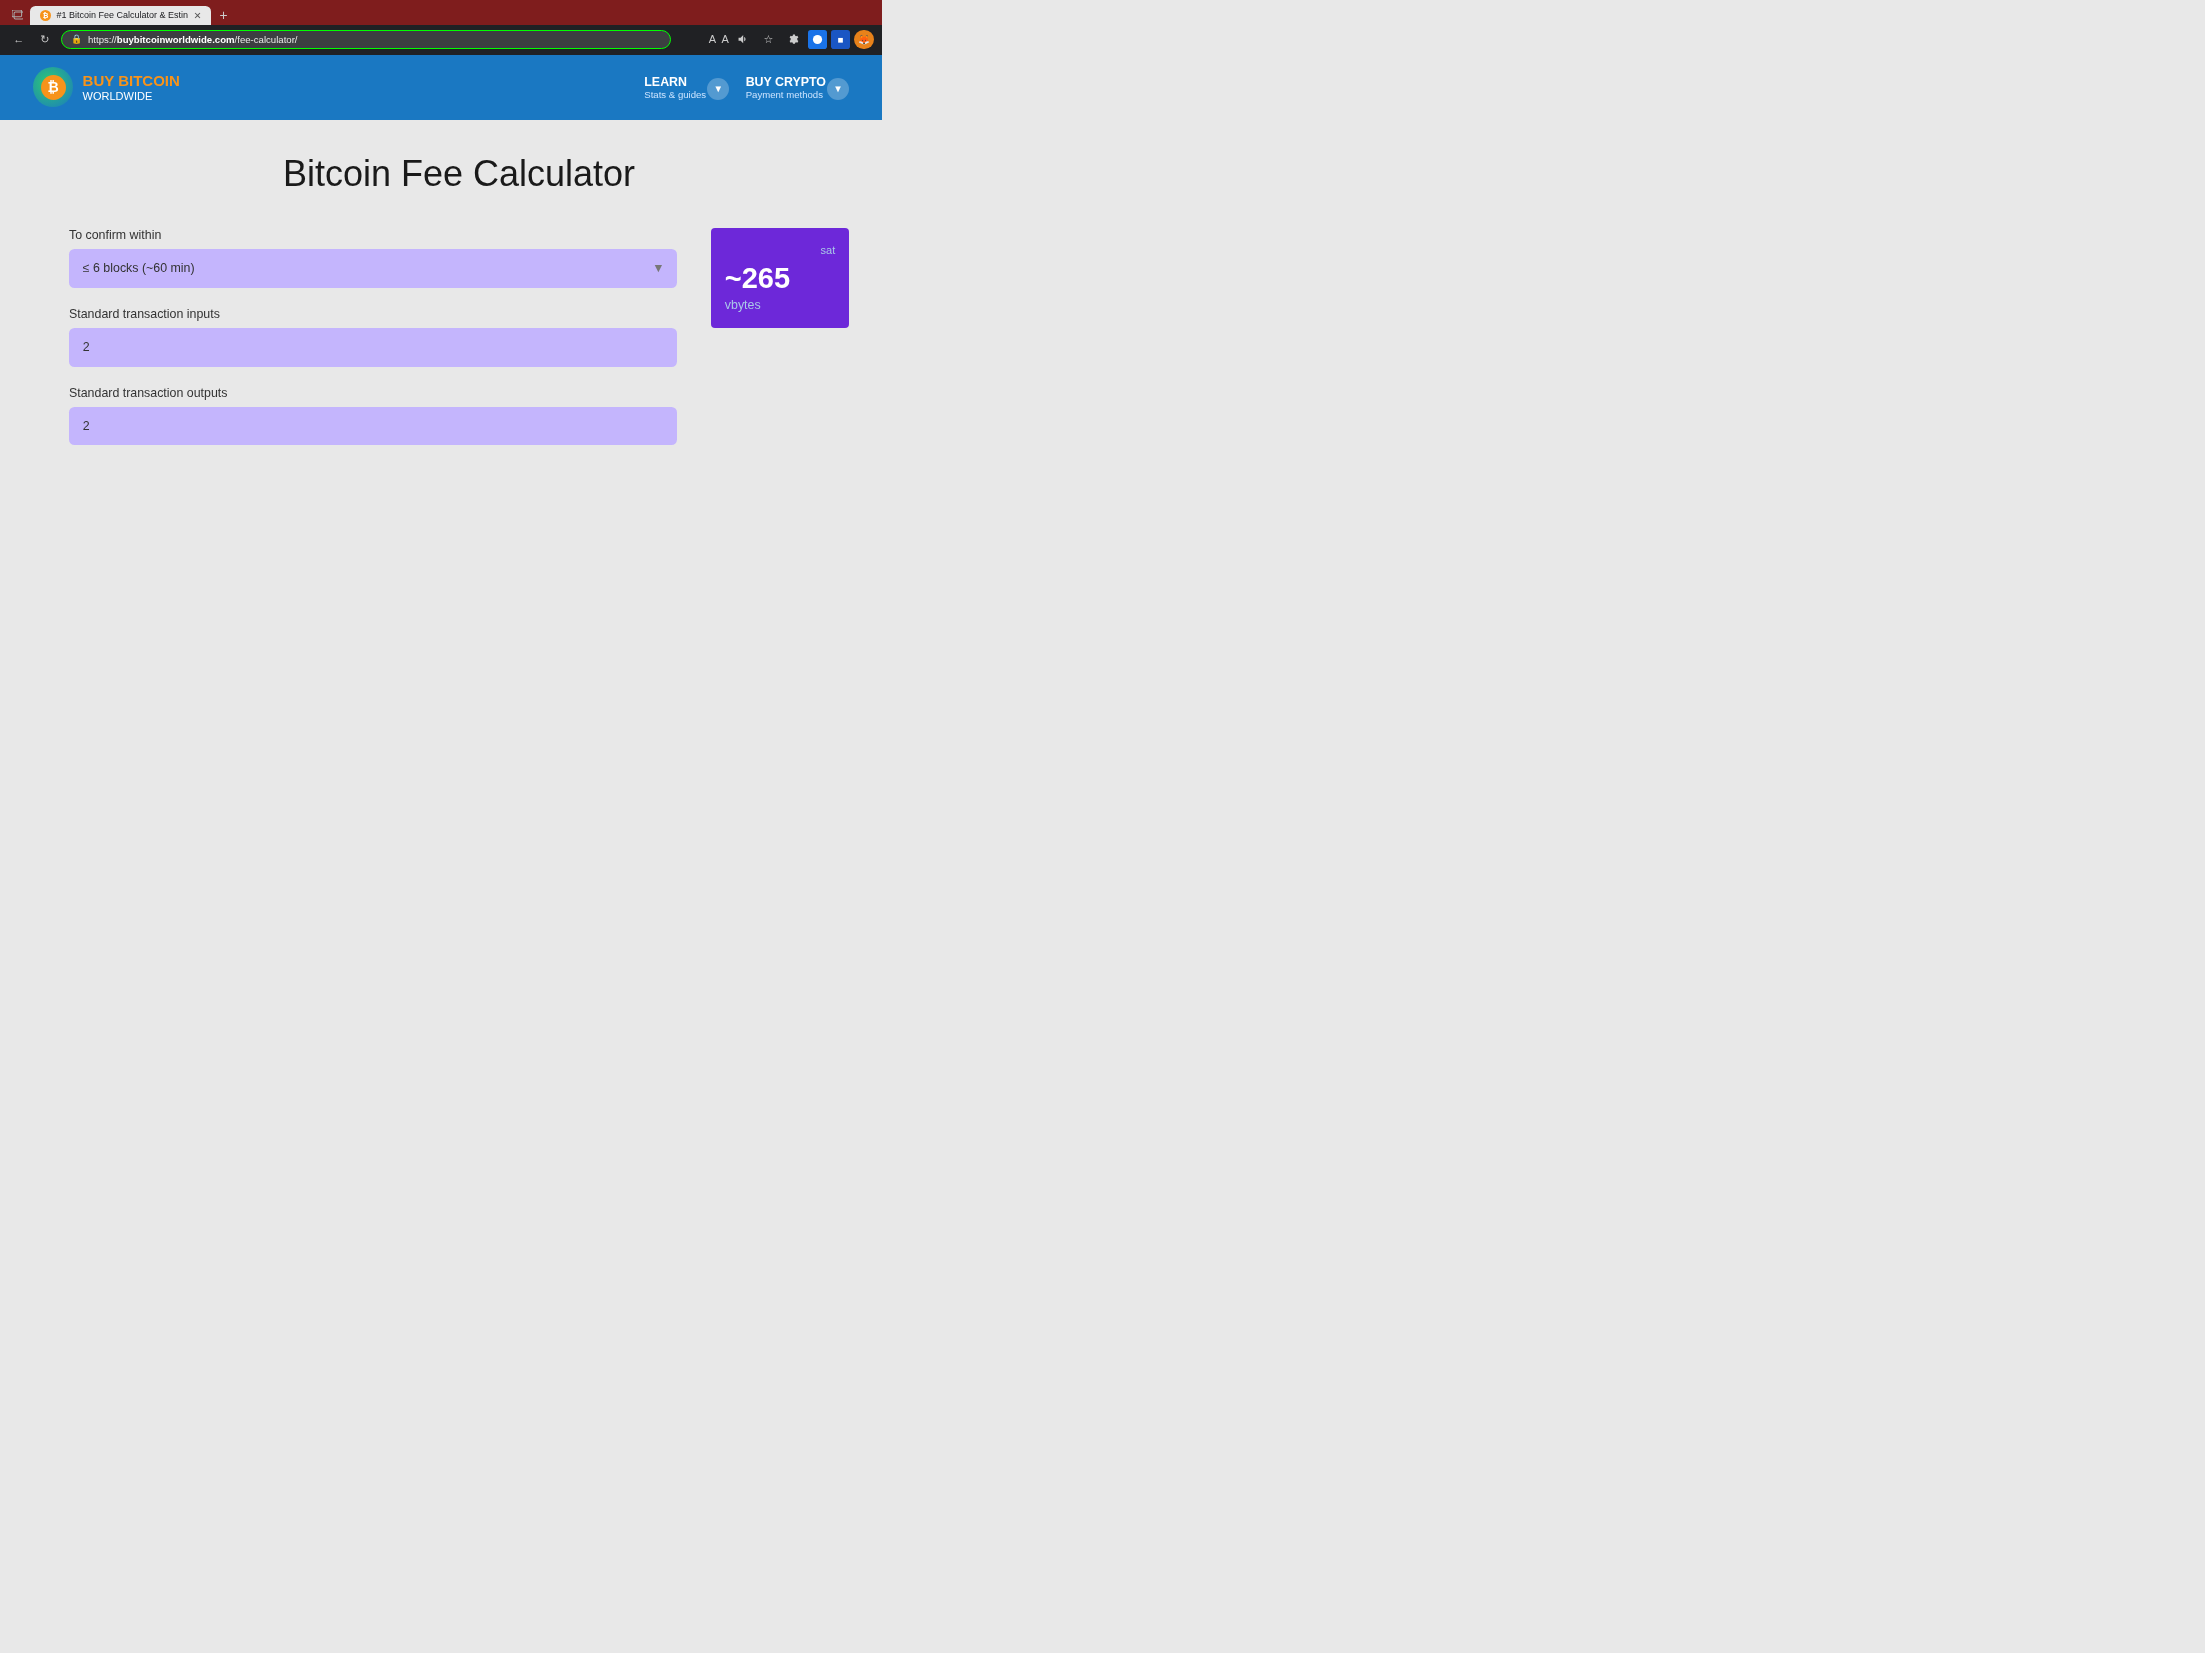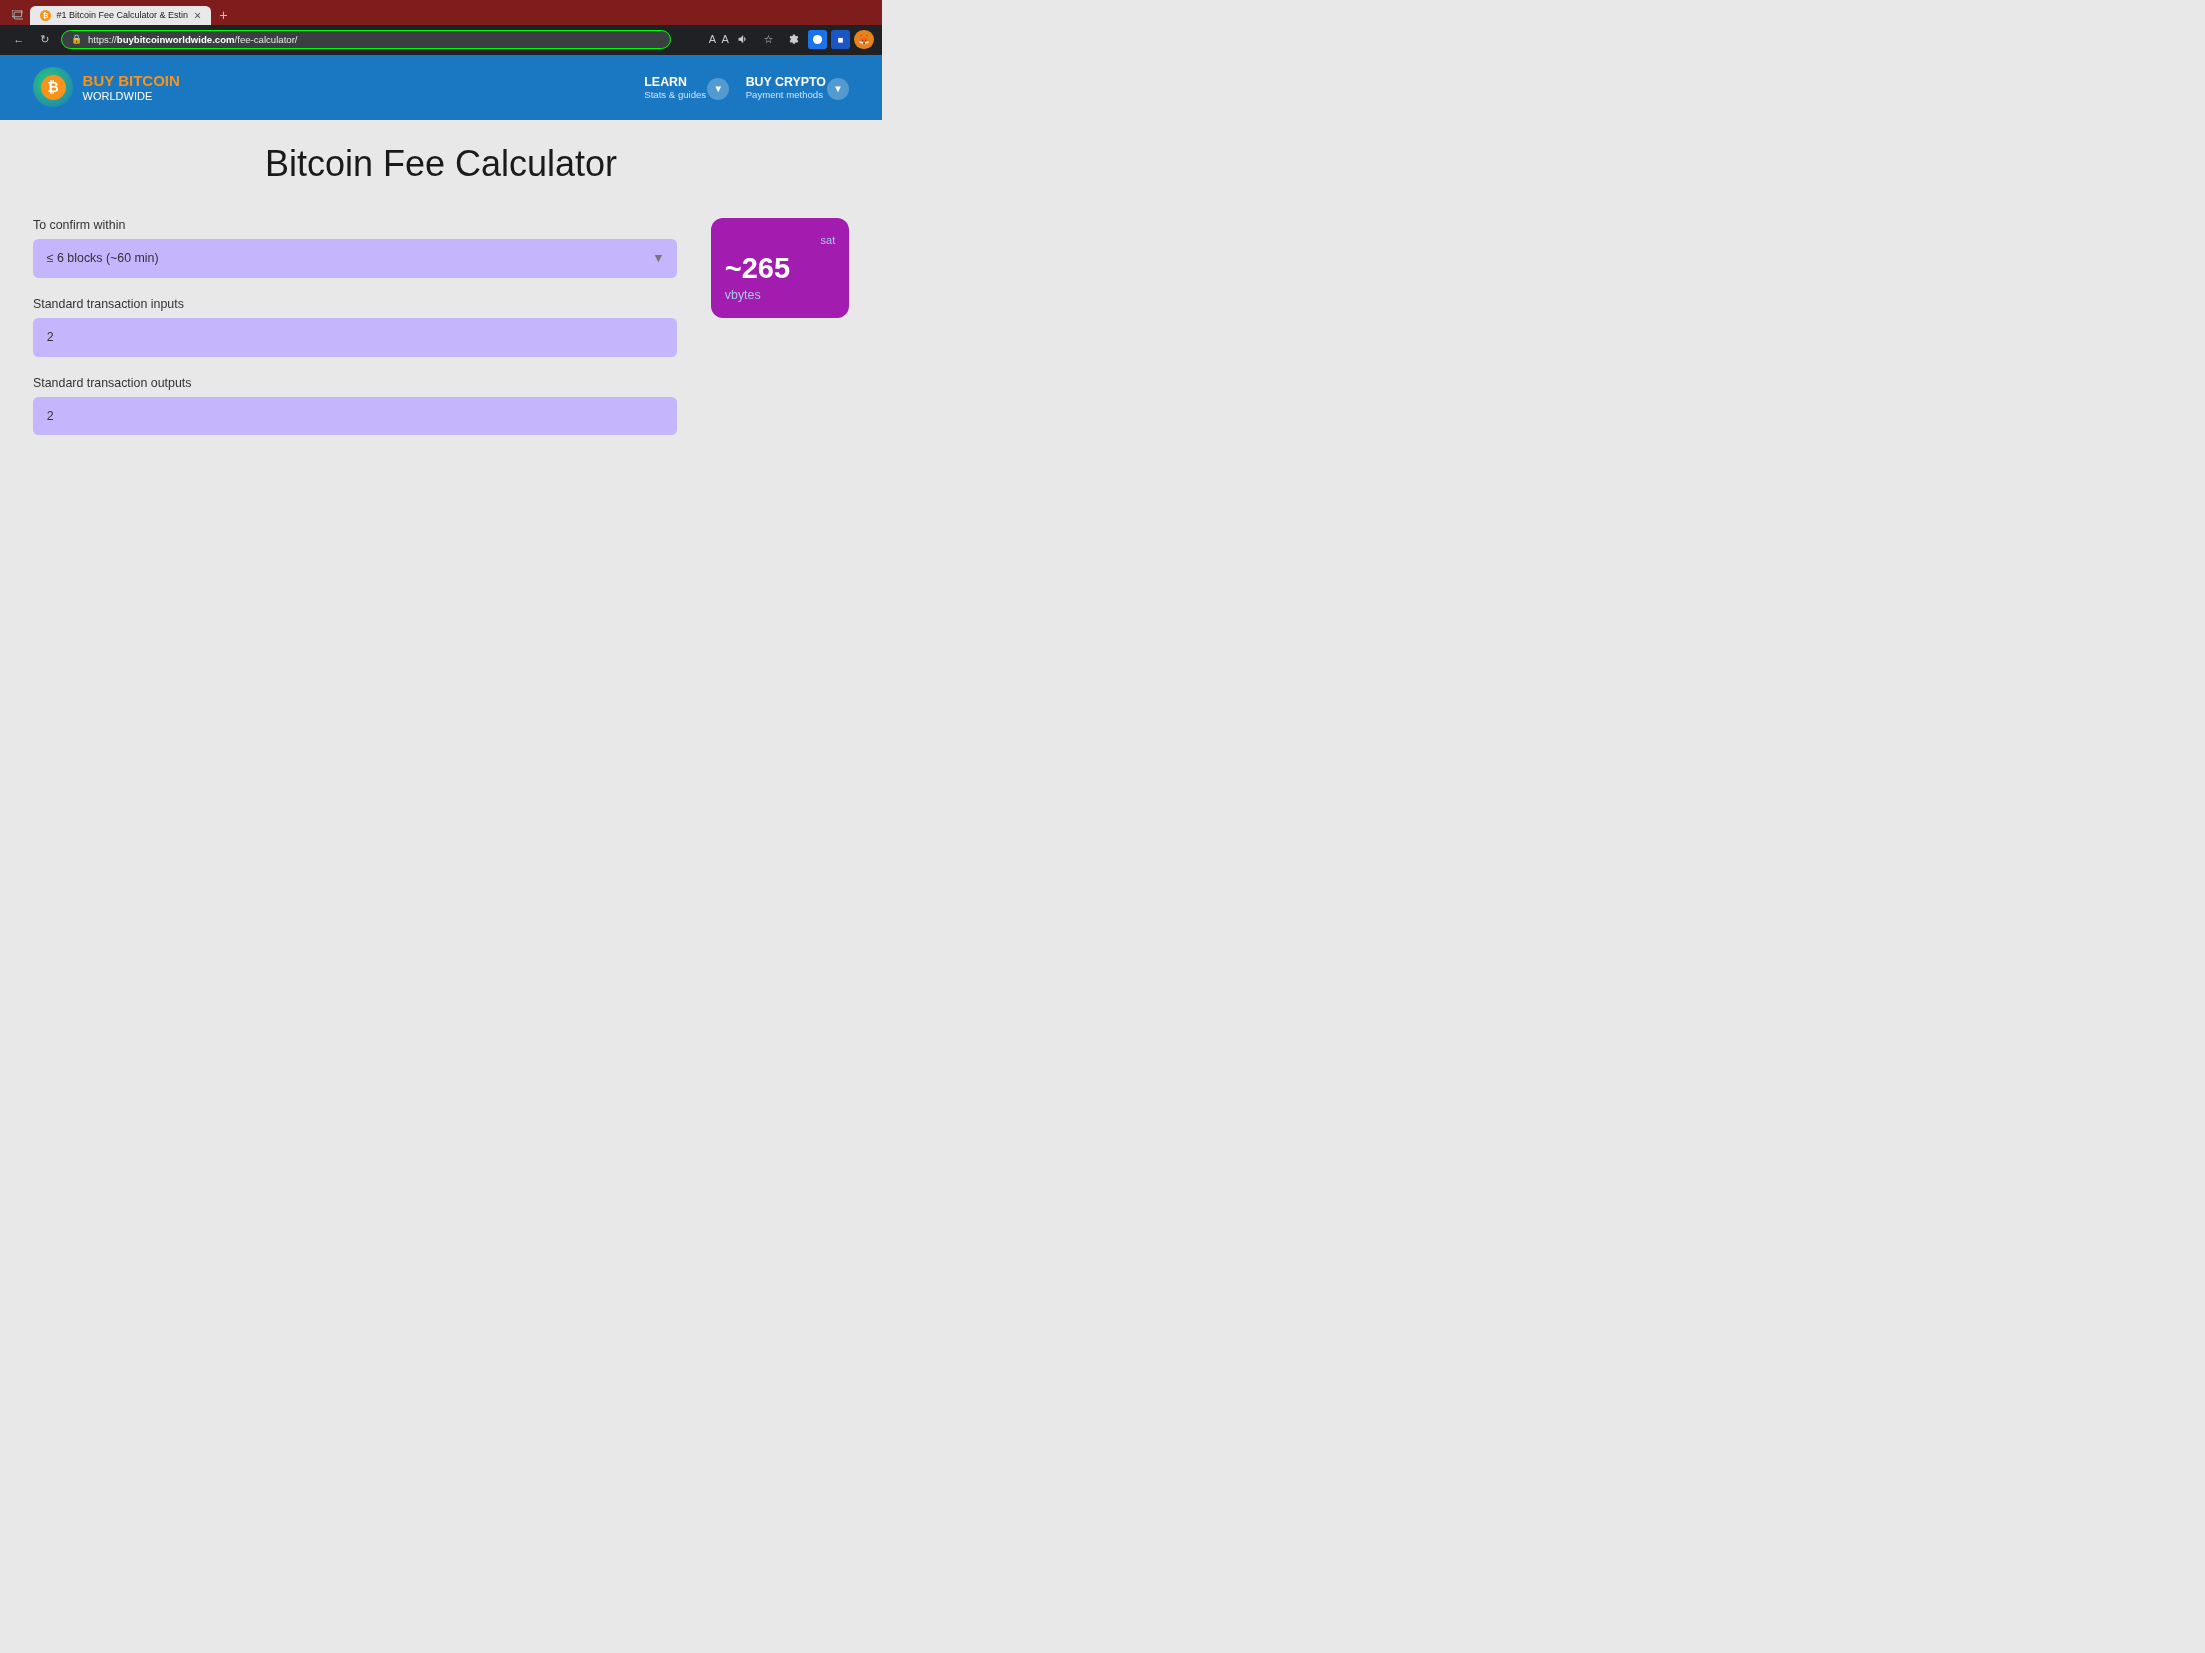--- a/index.html
+++ b/index.html
@@ -167,22 +167,23 @@
       background: rgba(255,255,255,0.25);
       border-radius: 50%;
       display: flex; align-items: center; justify-content: center;
       color: white; font-size: 9.6px;
       cursor: pointer;
     }
 
     
     .main-content {
       background: #e8e8e8;
-      padding: 23px 33px;
+      padding: 33px 33px;
       min-height: 413px;
+      margin-left: 36px;
     }
     .page-title {
       text-align: center;
       font-size: 36px;
       font-weight: 400;
       color: #1a1a1a;
       margin-bottom: 33px;
     }
     .calculator-layout {
       display: flex;
@@ -220,22 +221,22 @@
       right: 12.4px;
       top: 50%;
       transform: translateY(-50%);
       color: #777;
       font-size: 12.4px;
       pointer-events: none;
     }
 
     .result-panel {
       width: 138px;
-      background: #a21caf;
-      border-radius: 12px;
+      background: #6d28d9;
+      border-radius: 4px;
       padding: 16.5px 13.8px;
       color: white;
       overflow: hidden;
     }
     .result-unit-label {
       text-align: right;
       font-size: 11px;
       color: #aac8e8;
       margin-bottom: 5.5px;
     }

